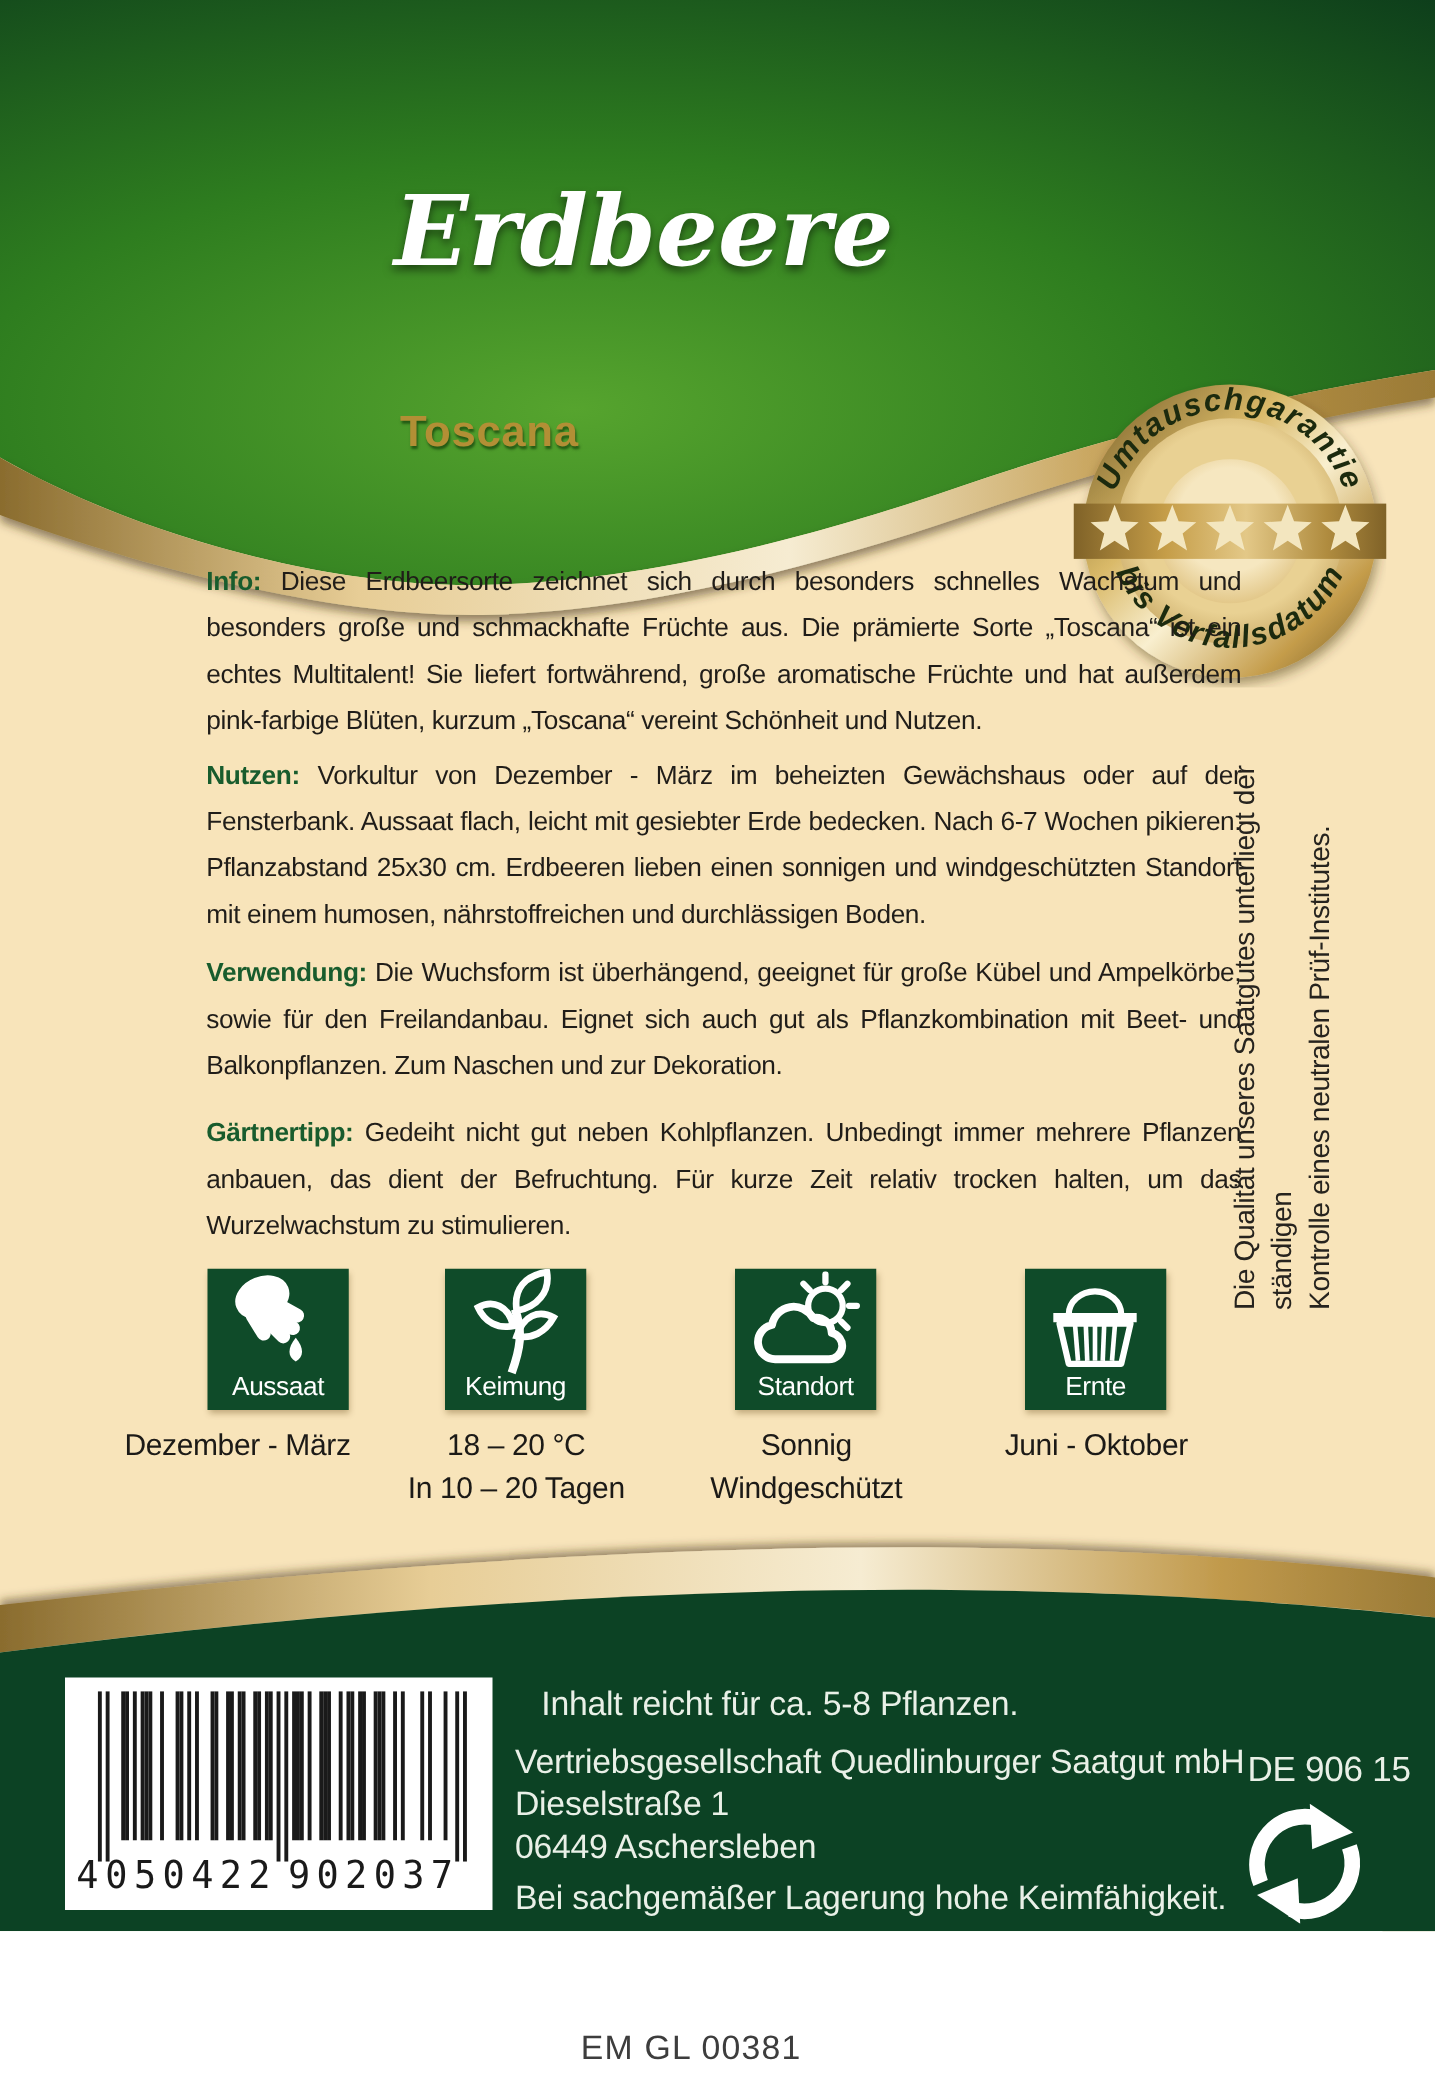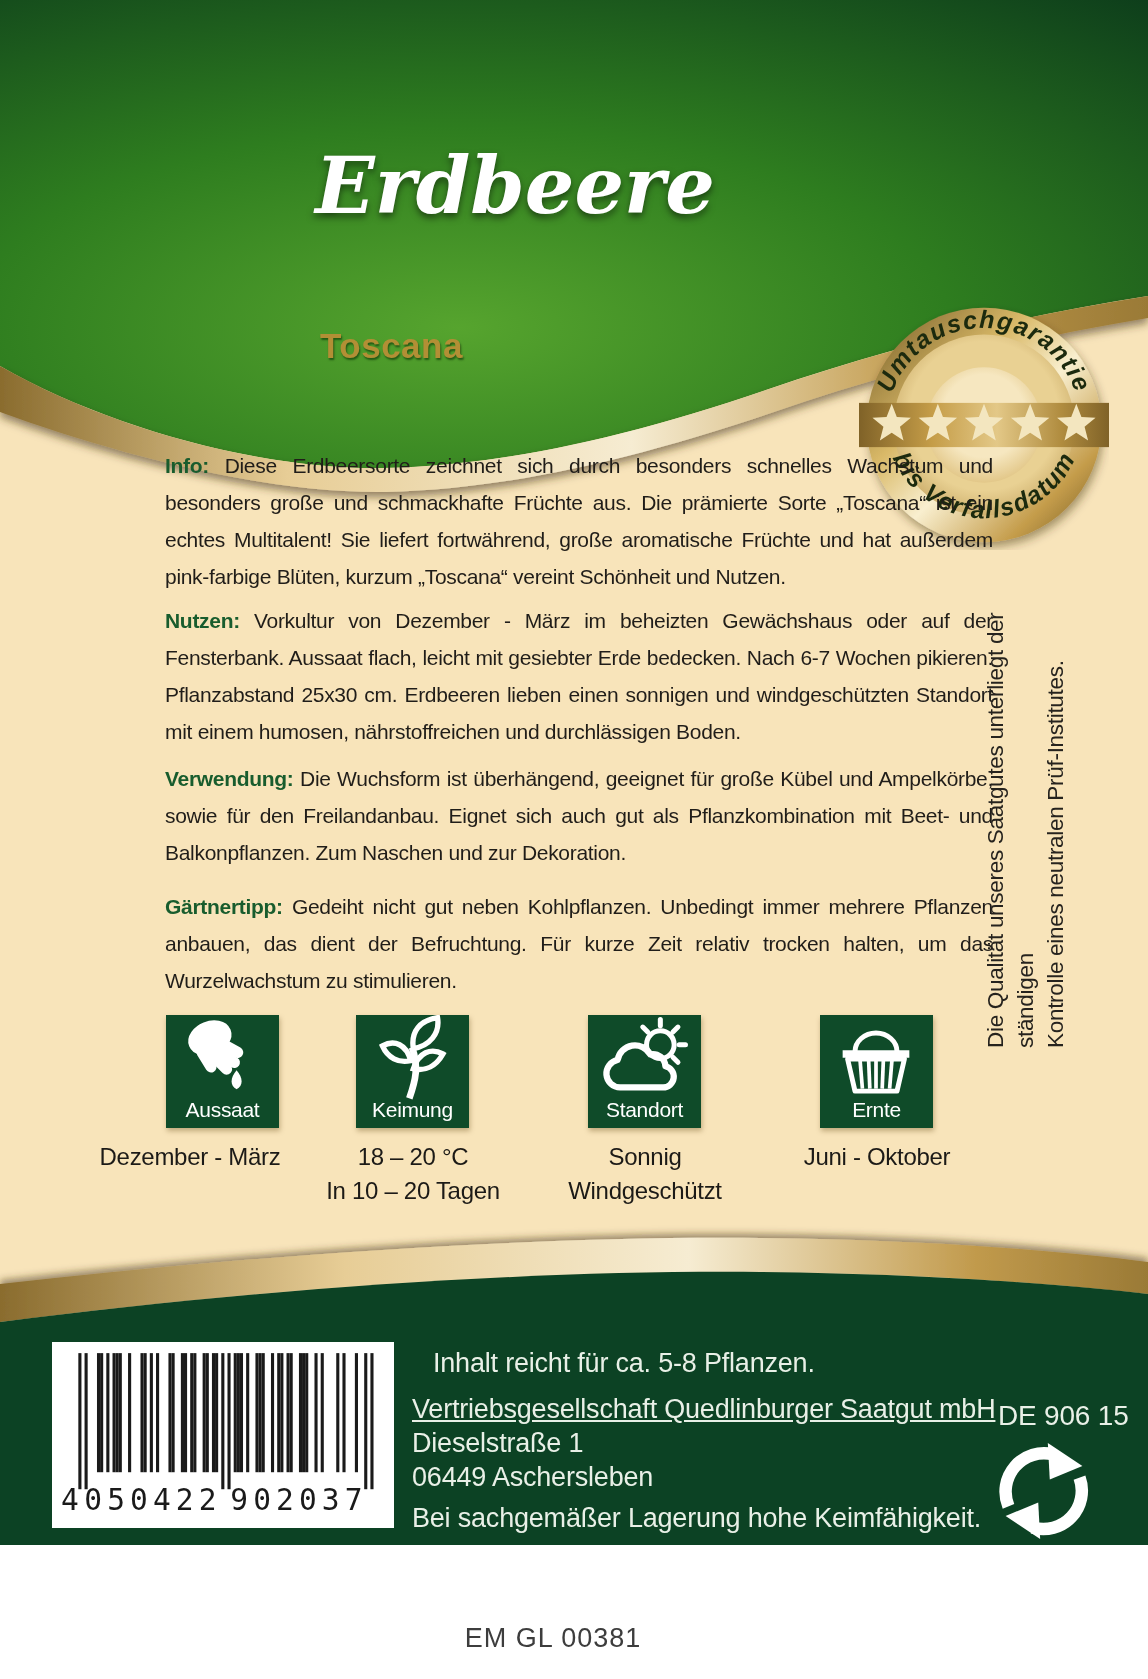--- a/index.html
+++ b/index.html
@@ -271,21 +271,21 @@
         <rect x="289.45" y="2" width="3.05" height="112" fill="#1a1a1a"></rect>
         <rect x="298.60" y="2" width="3.05" height="128" fill="#1a1a1a"></rect>
         <rect x="304.70" y="2" width="3.05" height="128" fill="#1a1a1a"></rect>
         <text x="1" y="150" font-size="29" font-family="&quot;DejaVu Sans Mono&quot;,monospace" fill="#1a1a1a">4</text>
         <text x="91.19999999999999" y="150" font-size="29" font-family="&quot;DejaVu Sans Mono&quot;,monospace" fill="#1a1a1a" text-anchor="middle" letter-spacing="5">050422</text>
         <text x="234.54999999999998" y="150" font-size="29" font-family="&quot;DejaVu Sans Mono&quot;,monospace" fill="#1a1a1a" text-anchor="middle" letter-spacing="5">902037</text>
       </svg>
   </div>
 
   <div class="abs greenline" style="left:412px;top:1348px;margin-left:21px;">Inhalt reicht für ca. 5-8 Pflanzen.</div>
-  <div class="abs greenline" style="left:412px;top:1394px;text-decoration:underline;">Vertriebsgesellschaft Quedlinburger Saatgut mbH</div>
+  <div class="abs greenline" style="left:412px;top:1394px;">Vertriebsgesellschaft Quedlinburger Saatgut mbH</div>
   <div class="abs greenline" style="left:412px;top:1428px;">Dieselstraße 1</div>
   <div class="abs greenline" style="left:412px;top:1462px;">06449 Aschersleben</div>
   <div class="abs greenline" style="left:412px;top:1503px;">Bei sachgemäßer Lagerung hohe Keimfähigkeit.</div>
   <div class="abs greenline" style="left:998px;top:1400px;font-size:28px;">DE 906 15</div>
 
   <svg class="abs" style="left:996px;top:1443px;" width="96" height="96" viewBox="-50 -50 100 100">
     <g stroke="#fff" stroke-width="13" fill="none">
       <path d="M -37,16 A 40,40 0 0 1 10,-38"></path>
       <path d="M 37,-14 A 40,40 0 0 1 -12,38"></path>
     </g>

